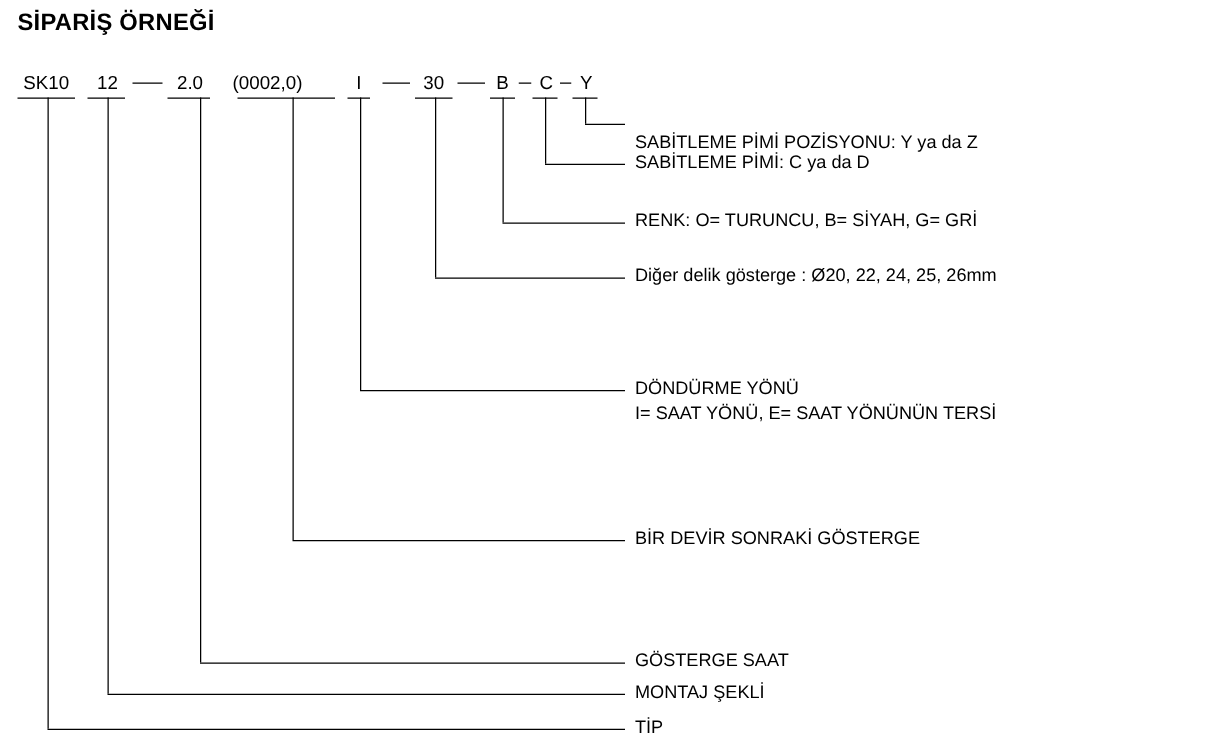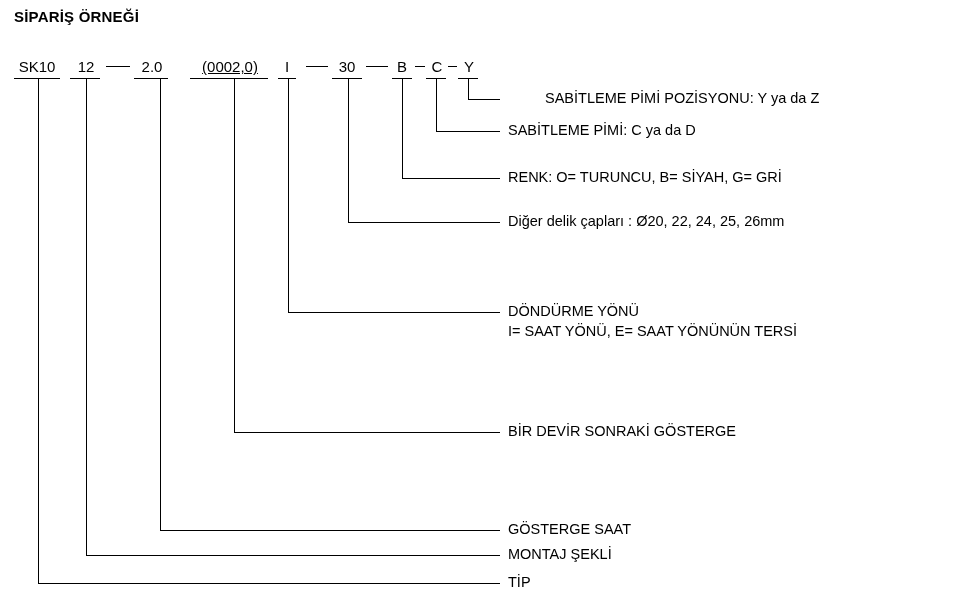--- a/index.html
+++ b/index.html
@@ -15,21 +15,21 @@
     position: relative;
     width: 976px;
     height: 605px;
     background: #ffffff;
     overflow: hidden;
   }
   #title {
     position: absolute;
     left: 14px;
     top: 8px;
-    font-size: 15px;
+    font-size: 19px;
     font-weight: bold;
     letter-spacing: 0.2px;
   }
 
   
   .code-token {
     position: absolute;
     font-size: 15px;
     white-space: nowrap;
     text-align: center;
@@ -69,21 +69,21 @@
 <body>
 
 <div id="page">
 
   <div id="title">SİPARİŞ ÖRNEĞİ</div>
 
   <div id="tokens">
       <div class="code-token" style="left: 14px; top: 58px; width: 46px;">SK10</div>
       <div class="code-token" style="left: 72px; top: 58px; width: 28px;">12</div>
       <div class="code-token" style="left: 136px; top: 58px; width: 32px;">2.0</div>
-      <div class="code-token" style="left: 192px; top: 58px; width: 76px; text-decoration: underline;">(0002,0)</div>
+      <div class="code-token" style="left: 176px; top: 58px; width: 76px;">(0002,0)</div>
       <div class="code-token" style="left: 281px; top: 58px; width: 12px;">I</div>
       <div class="code-token" style="left: 334px; top: 58px; width: 26px;">30</div>
       <div class="code-token" style="left: 394px; top: 58px; width: 16px;">B</div>
       <div class="code-token" style="left: 429px; top: 58px; width: 16px;">C</div>
       <div class="code-token" style="left: 461px; top: 58px; width: 16px;">Y</div>
     </div>
   <div id="seps">
       <div class="dash" style="left: 106px; top: 66px; width: 24px;"></div>
       <div class="dash" style="left: 306px; top: 66px; width: 22px;"></div>
       <div class="dash" style="left: 366px; top: 66px; width: 22px;"></div>
@@ -115,31 +115,31 @@
       <div class="vline" style="left: 234px; top: 78px; height: 354px;"></div>
       <div class="hline" style="left: 234px; top: 432px; width: 266px;"></div>
       <div class="vline" style="left: 160px; top: 78px; height: 452px;"></div>
       <div class="hline" style="left: 160px; top: 530px; width: 340px;"></div>
       <div class="vline" style="left: 86px; top: 78px; height: 477px;"></div>
       <div class="hline" style="left: 86px; top: 555px; width: 414px;"></div>
       <div class="vline" style="left: 38px; top: 78px; height: 505px;"></div>
       <div class="hline" style="left: 38px; top: 583px; width: 462px;"></div>
     </div>
   <div id="labels">
-      <div class="label" style="left: 508px; top: 88px; margin-left: 37px;">
+      <div class="label" style="left: 508px; top: 104px;">
         <span class="l1" style="display: block;">SABİTLEME PİMİ POZİSYONU: Y ya da Z</span>
       </div>
       <div class="label" style="left: 508px; top: 120px;">
         <span class="l1" style="display: block;">SABİTLEME PİMİ: C ya da D</span>
       </div>
       <div class="label" style="left: 508px; top: 167px; text-align: right;">
         <span class="l1" style="display: block;">RENK: O= TURUNCU, B= SİYAH, G= GRİ</span>
       </div>
       <div class="label" style="left: 508px; top: 211px;">
-        <span class="l2">Diğer delik çapları : Ø20, 22, 24, 25, 26mm</span>
+        <span class="l2">Diğer delik gösterge : Ø20, 22, 24, 25, 26mm</span>
       </div>
       <div class="label" style="left: 508px; top: 301px;">
         <span class="l1" style="display: block;">DÖNDÜRME YÖNÜ</span>
         <span class="l2">I= SAAT YÖNÜ, E= SAAT YÖNÜNÜN TERSİ</span>
       </div>
       <div class="label" style="left: 508px; top: 421px;">
         <span class="l1" style="display: block;">BİR DEVİR SONRAKİ GÖSTERGE</span>
       </div>
       <div class="label" style="left: 508px; top: 519px;">
         <span class="l1" style="display: block;">GÖSTERGE SAAT</span>

